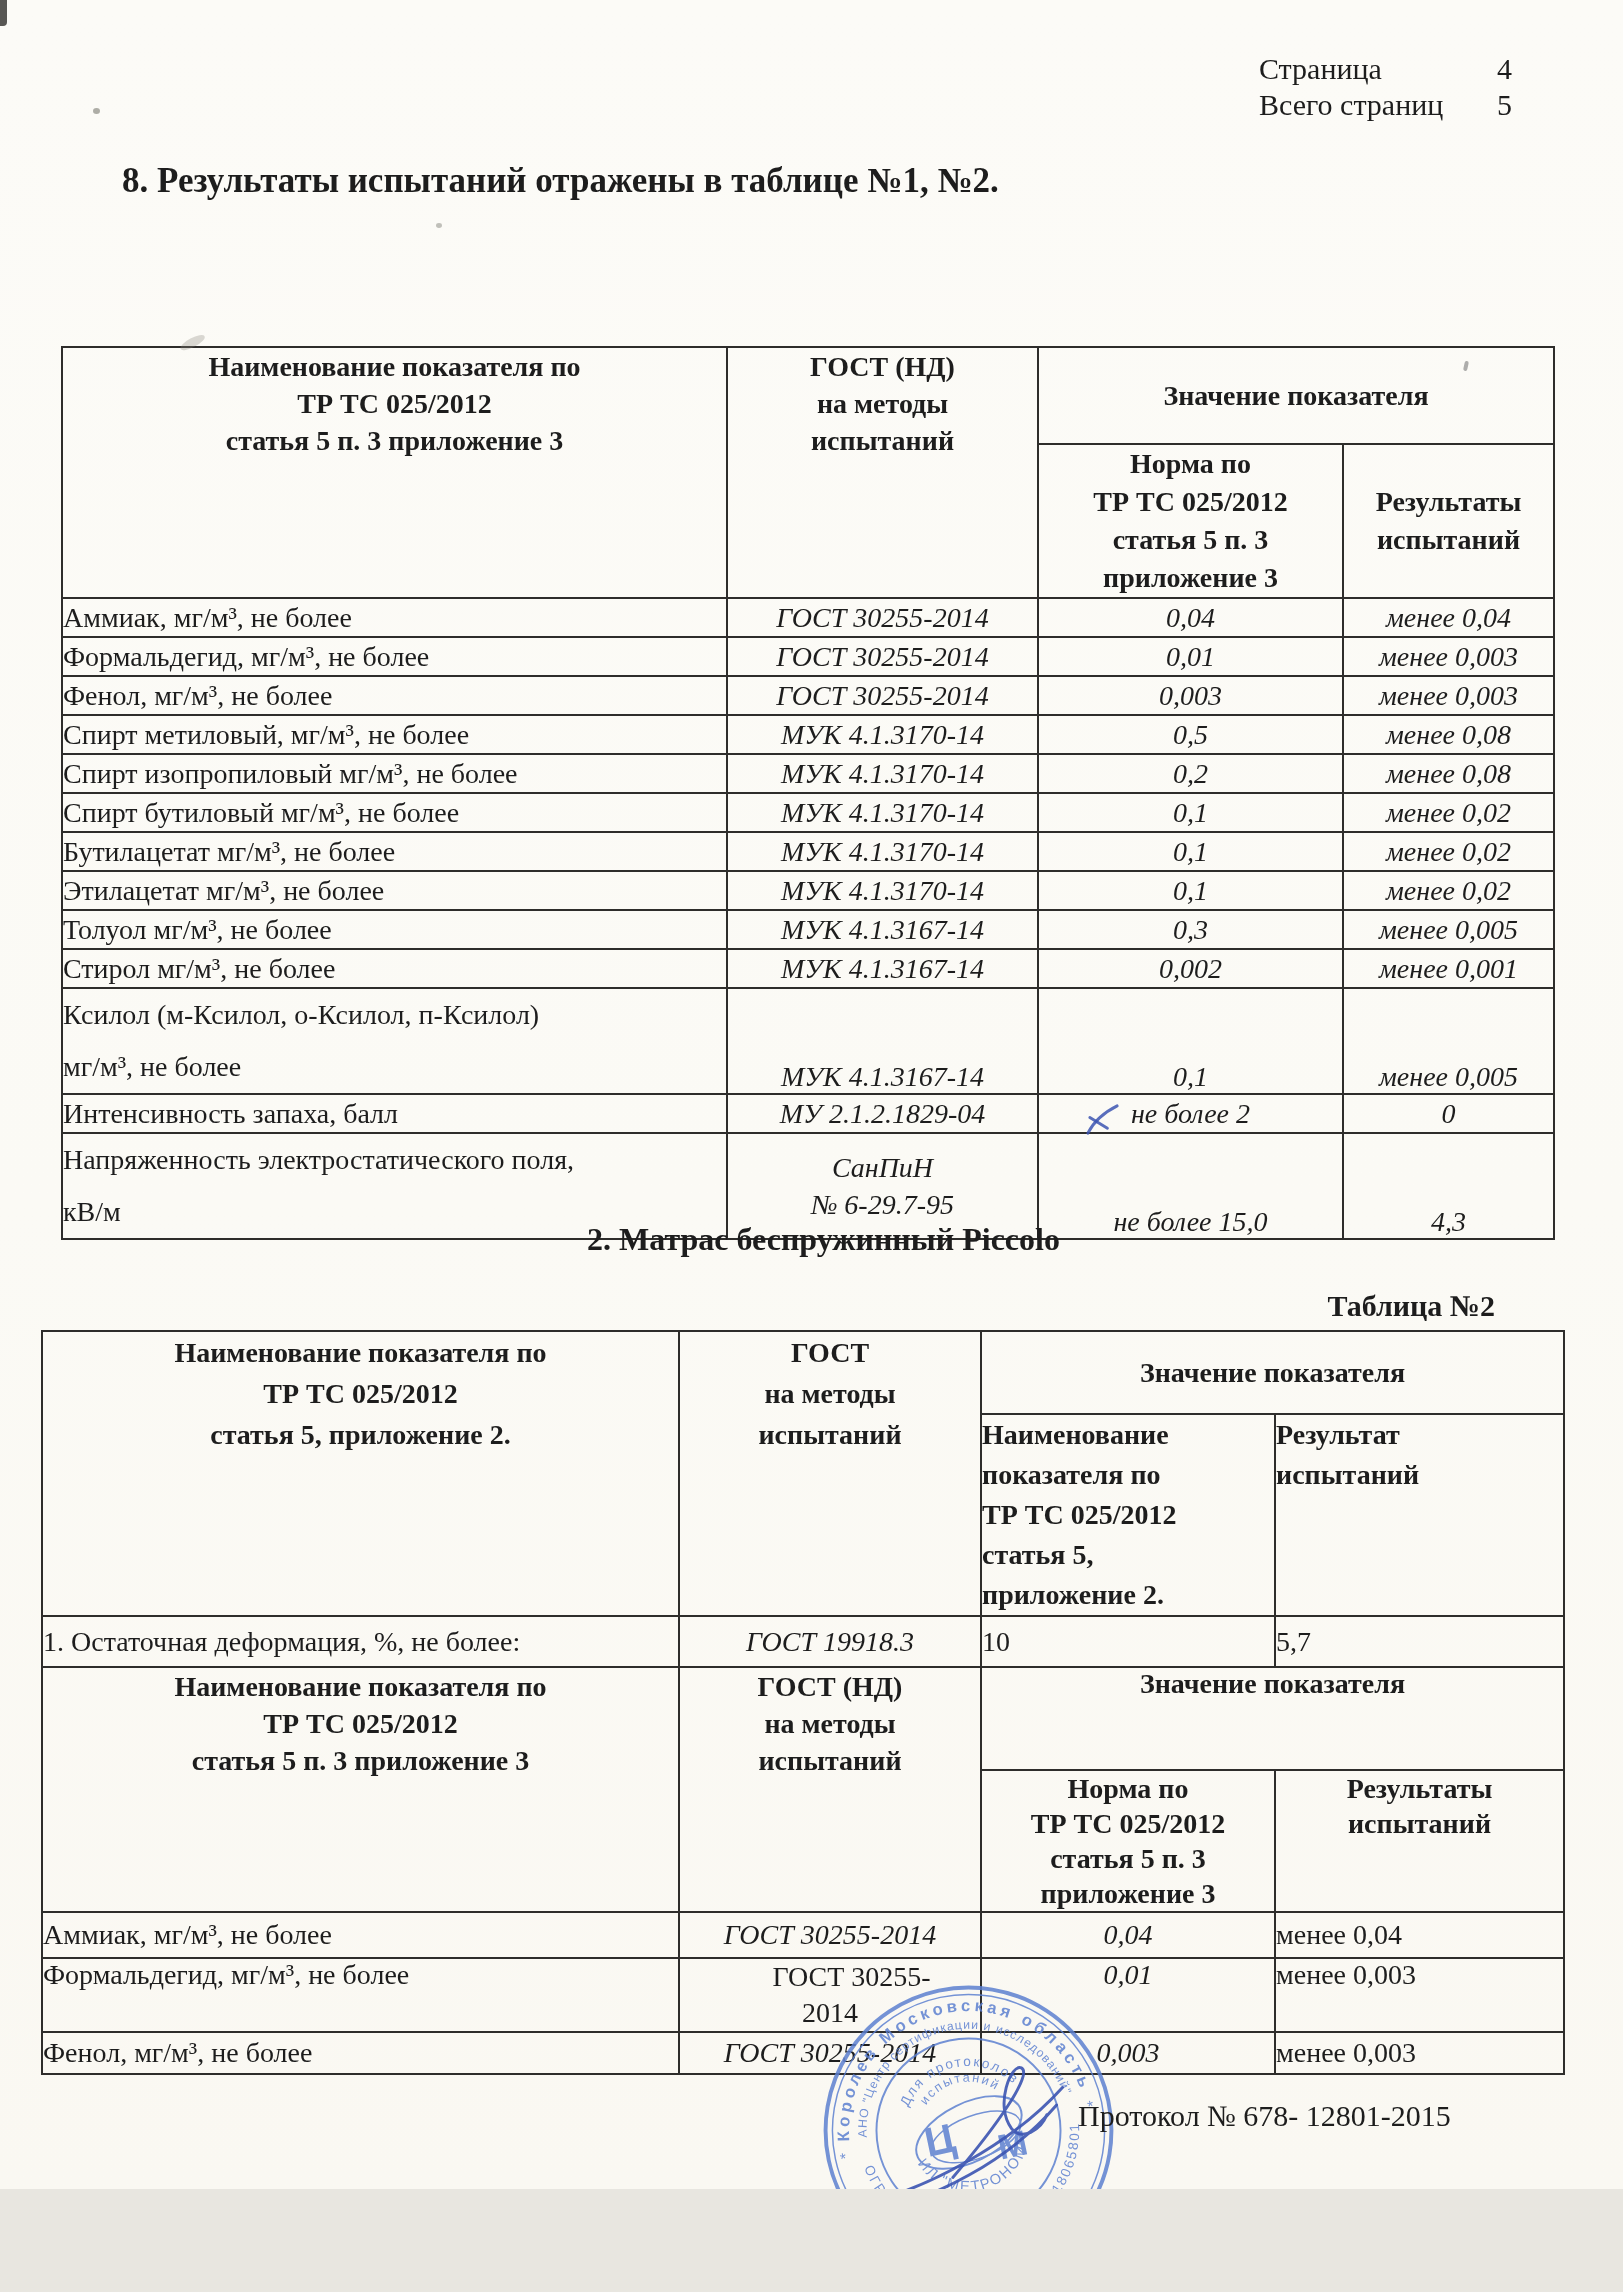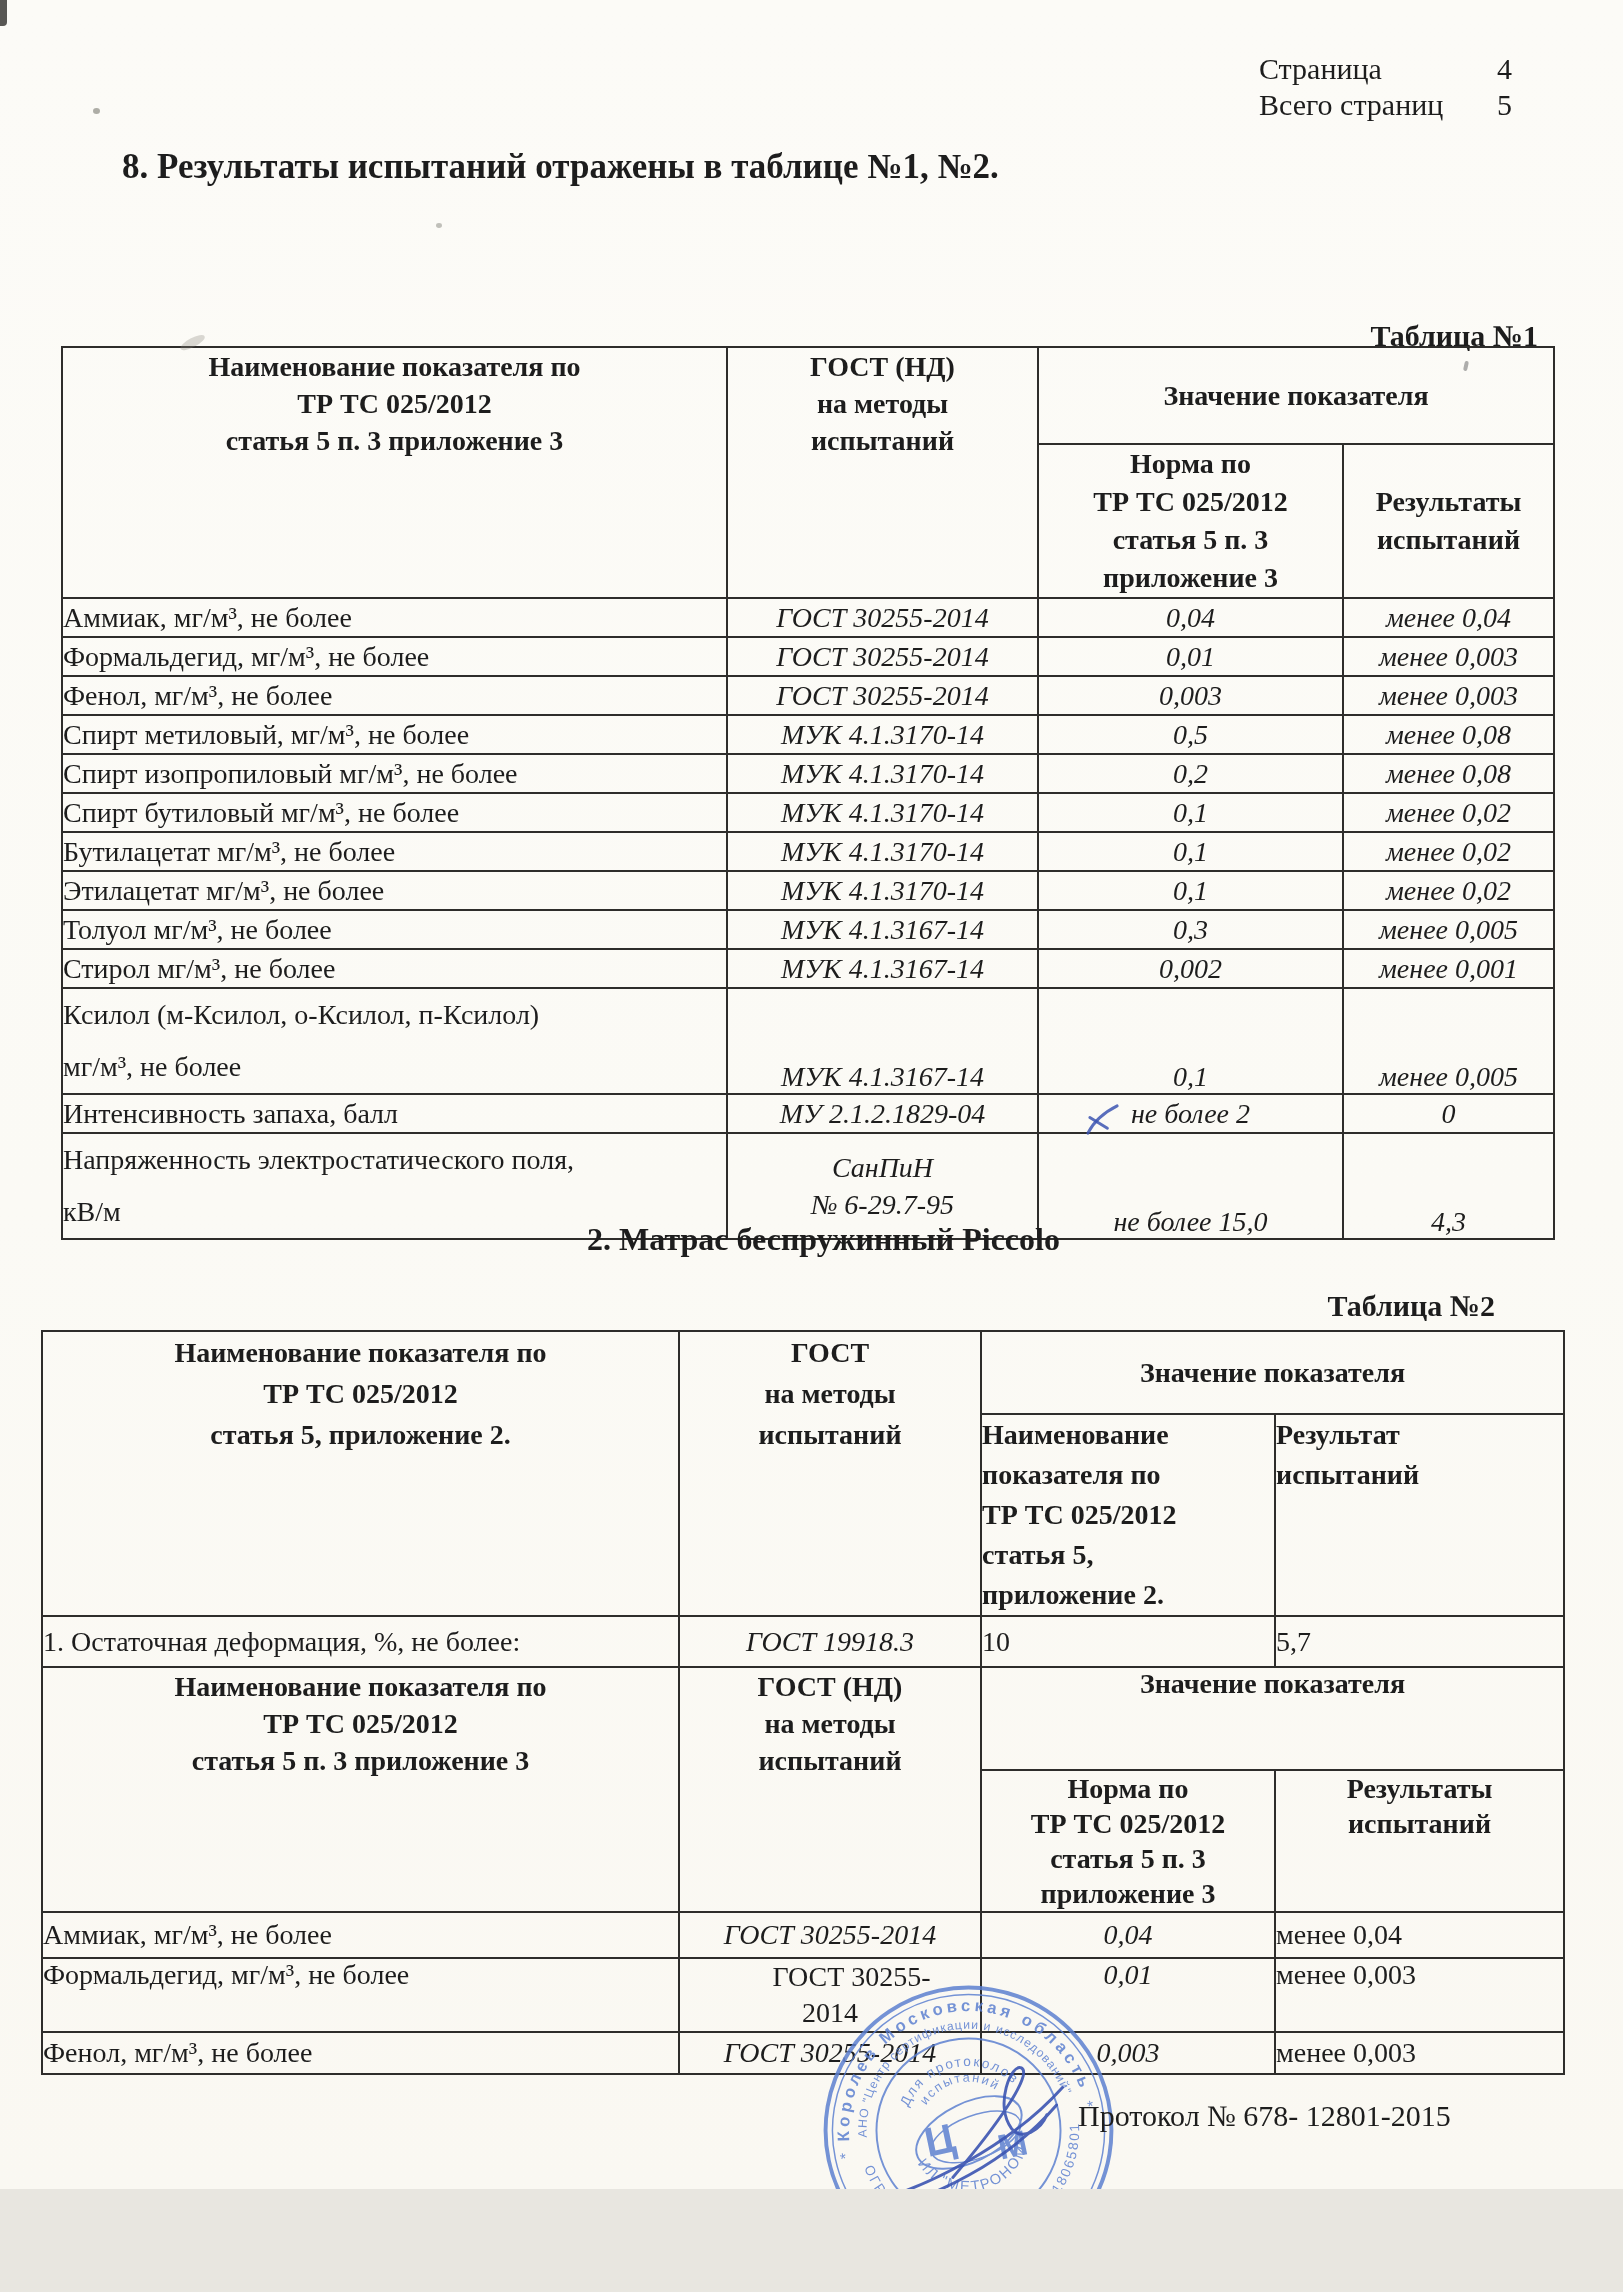--- a/index.html
+++ b/index.html
@@ -6,21 +6,21 @@
   body{width:1623px;height:2293px;background:#e8e6e0;}
   .page{
     position:relative;width:1623px;height:2189px;overflow:hidden;
     background:linear-gradient(180deg,#fcfbf7 0%,#fbfaf5 55%,#faf8f2 100%);
     font-family:"Liberation Serif","DejaVu Serif",serif;color:#1d1d1d;
   }
   
   #counter{position:absolute;left:1259px;top:51px;width:253px;font-size:30px;}
   .cnt-row{display:flex;justify-content:space-between;line-height:36px;}
   
-  #heading{position:absolute;left:122px;top:147px;font-size:35px;font-weight:bold;white-space:nowrap;}
+  #heading{position:absolute;left:122px;top:161px;font-size:35px;font-weight:bold;white-space:nowrap;}
   .sec-title{position:absolute;text-align:center;font-size:32px;font-weight:bold;}
   #sec1{left:71px;top:276px;width:1553px;}
   #sec2{left:23.5px;top:1221px;width:1600px;}
   .t-label{position:absolute;font-weight:bold;font-size:30px;text-align:right;}
   #tlabel1{left:61px;top:319px;width:1477px;}
   #tlabel2{left:41px;top:1289px;width:1454px;}
   
   table.doc{position:absolute;border-collapse:collapse;table-layout:fixed;background:transparent;}
   #table1{left:61px;top:346px;width:1491px;}
   #table2{left:41px;top:1330px;width:1522px;}
@@ -73,21 +73,20 @@
       <span>4</span>
     </div>
     <div class="cnt-row">
       <span>Всего страниц</span>
       <span>5</span>
     </div>
   </div>
 
   <div id="heading">8. Результаты испытаний отражены в таблице №1, №2.</div>
 
-  <div id="tlabel1" class="t-label">Таблица №1</div>
 
   <table id="table1" class="doc">
     <colgroup>
         <col style="width:665px">
         <col style="width:311px">
         <col style="width:305px">
         <col style="width:211px">
       </colgroup>
     <thead>
       <tr class="h99">

